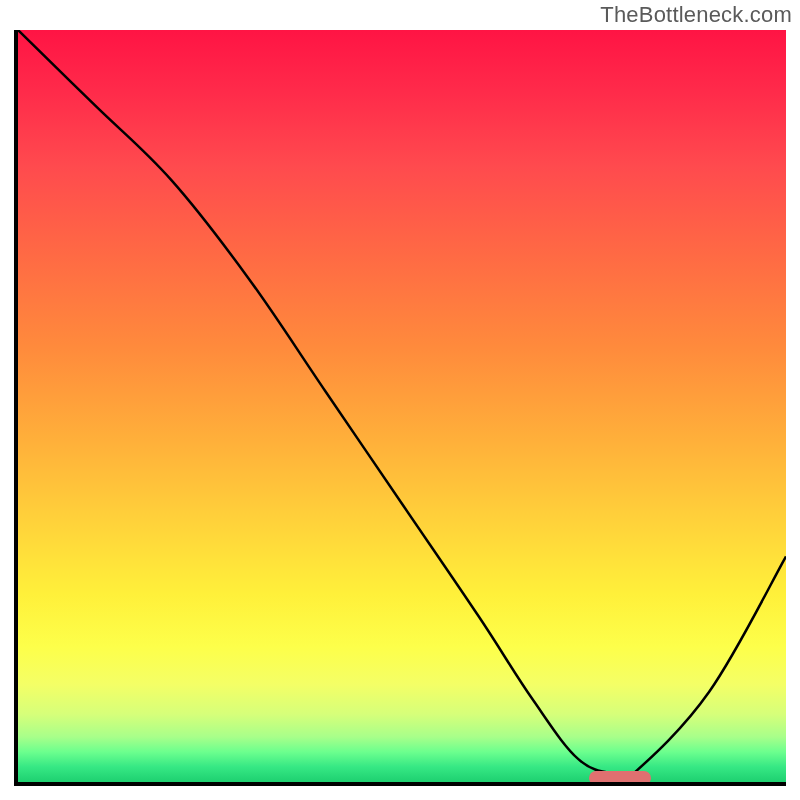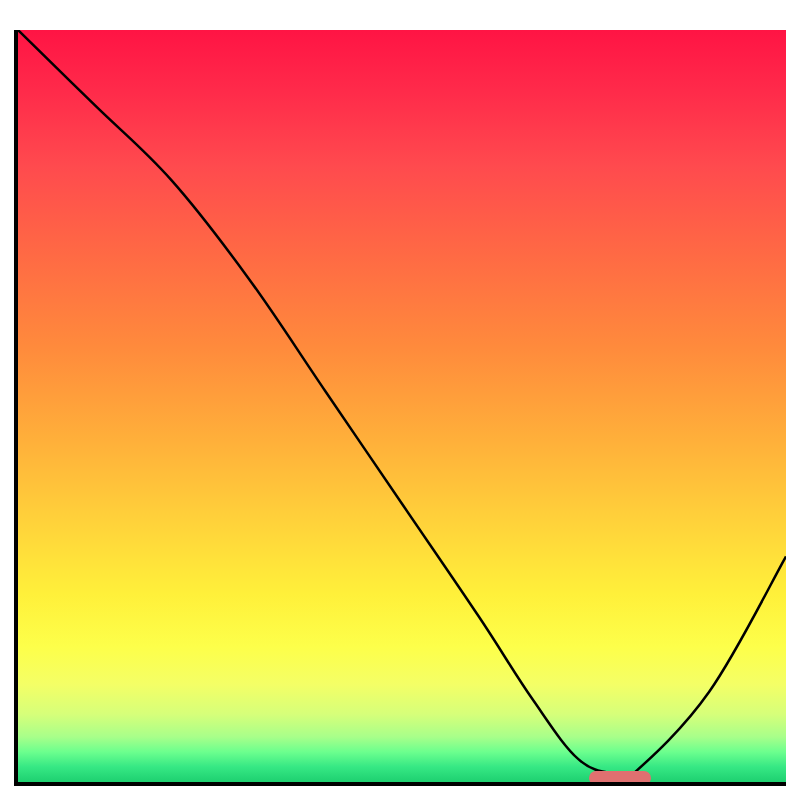--- a/index.html
+++ b/index.html
@@ -78,20 +78,21 @@
     border-radius: 7px;
     background: #e07070;
     z-index: 4;
   }
 </style>
 </head>
 <body>
 
 <div class="frame">
 
+  <div class="watermark">TheBottleneck.com</div>
 
   <div class="plot">
 
     <div class="gradient"></div>
 
     <svg class="curve" viewBox="0 0 772 756" preserveAspectRatio="none">
       <path id="curve-path" d="M 0 0 C 13.896 13.608000000000004, 49.408 48.384000000000036, 77.2 75.60000000000002 C 104.992 102.816, 126.608 119.90159999999995, 154.4 151.19999999999993 C 182.192 182.49839999999992, 203.808 211.37759999999994, 231.6 249.47999999999996 C 259.392 287.58239999999995, 281.00800000000004 322.056, 308.8 362.88 C 336.592 403.704, 358.208 435.456, 386 476.28000000000003 C 413.792 517.104, 439.5768 554.2992, 463.2 589.6800000000001 C 486.8232 625.0608000000001, 499.1752 646.9848000000001, 517.24 672.84 C 535.3048 698.6952, 548.2743999999999 719.712, 563.56 733.32 C 578.8456 746.9280000000001, 592.4327999999999 745.7184000000001, 602.16 748.44 C 611.8872 751.1616, 600.9248 763.4088, 617.6 748.44 C 634.2752 733.4712000000001, 667.008 704.7432, 694.8000000000001 665.28 C 722.5920000000001 625.8168, 758.104 553.6944000000001, 772 529.2" fill="none" stroke="#000" stroke-width="2.5"></path>
     </svg>
 
     <div id="marker" class="marker" style="left: 571.28px; width: 61.76px; top: 741.44px;"></div>

